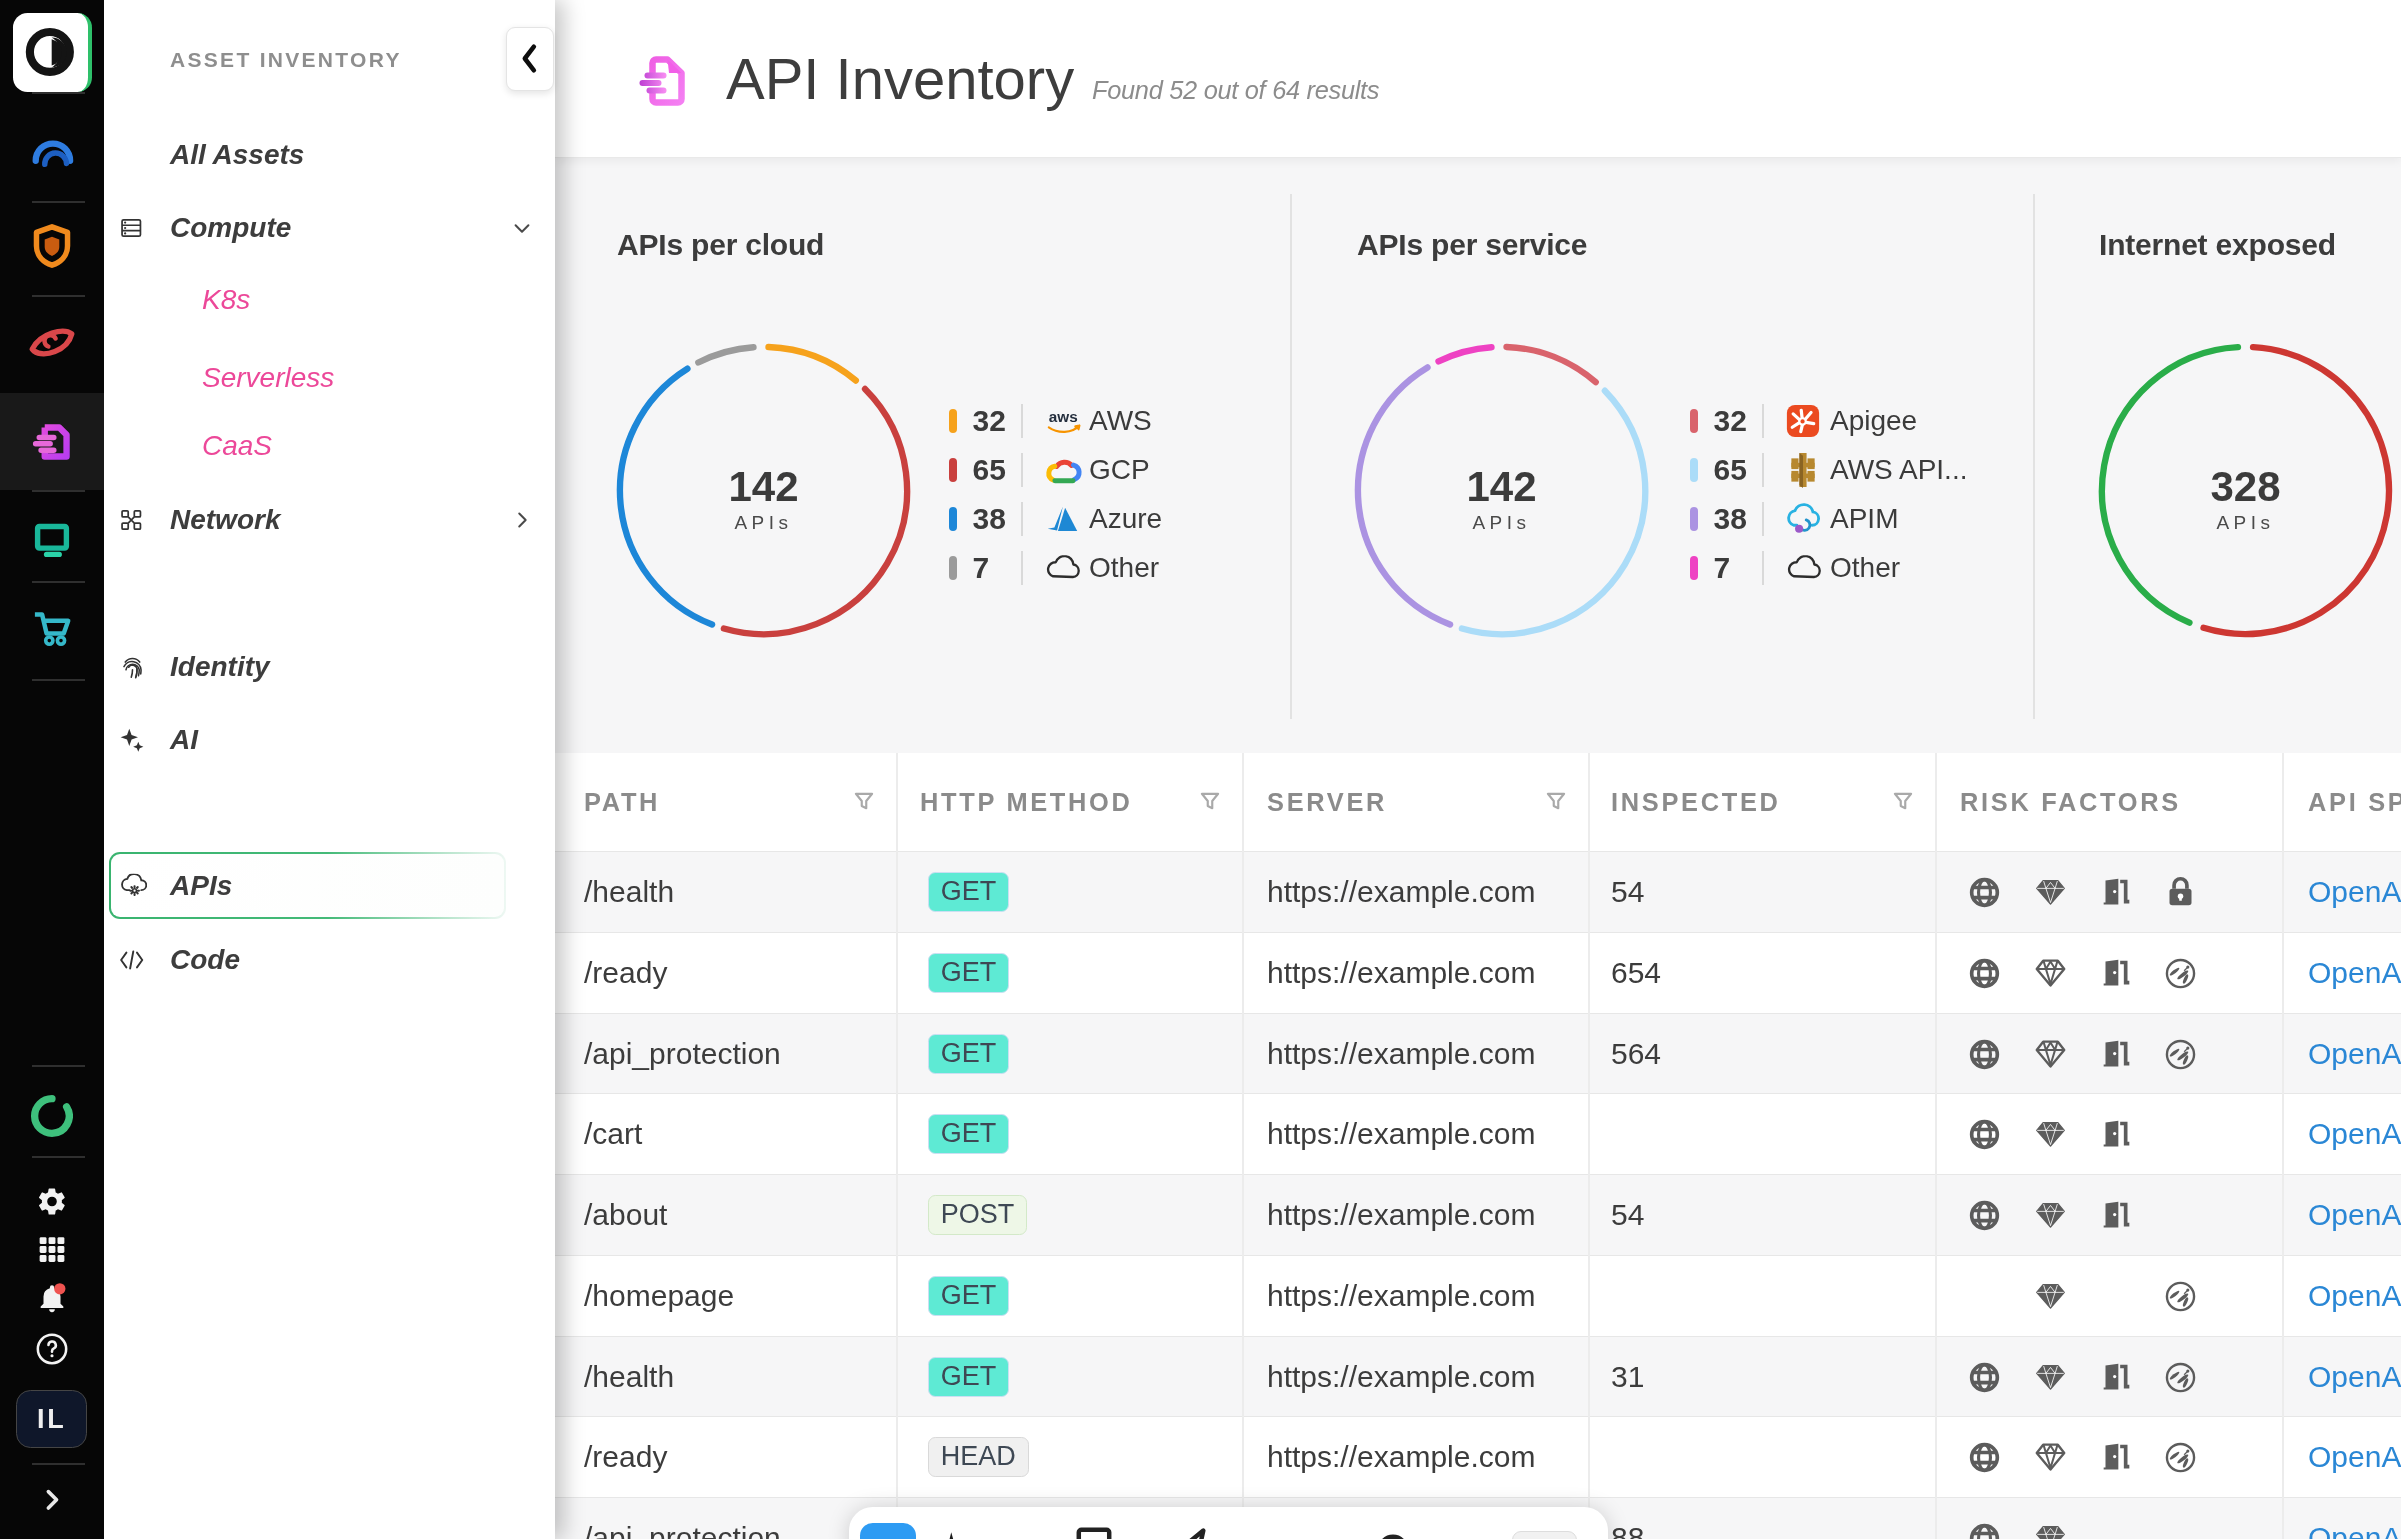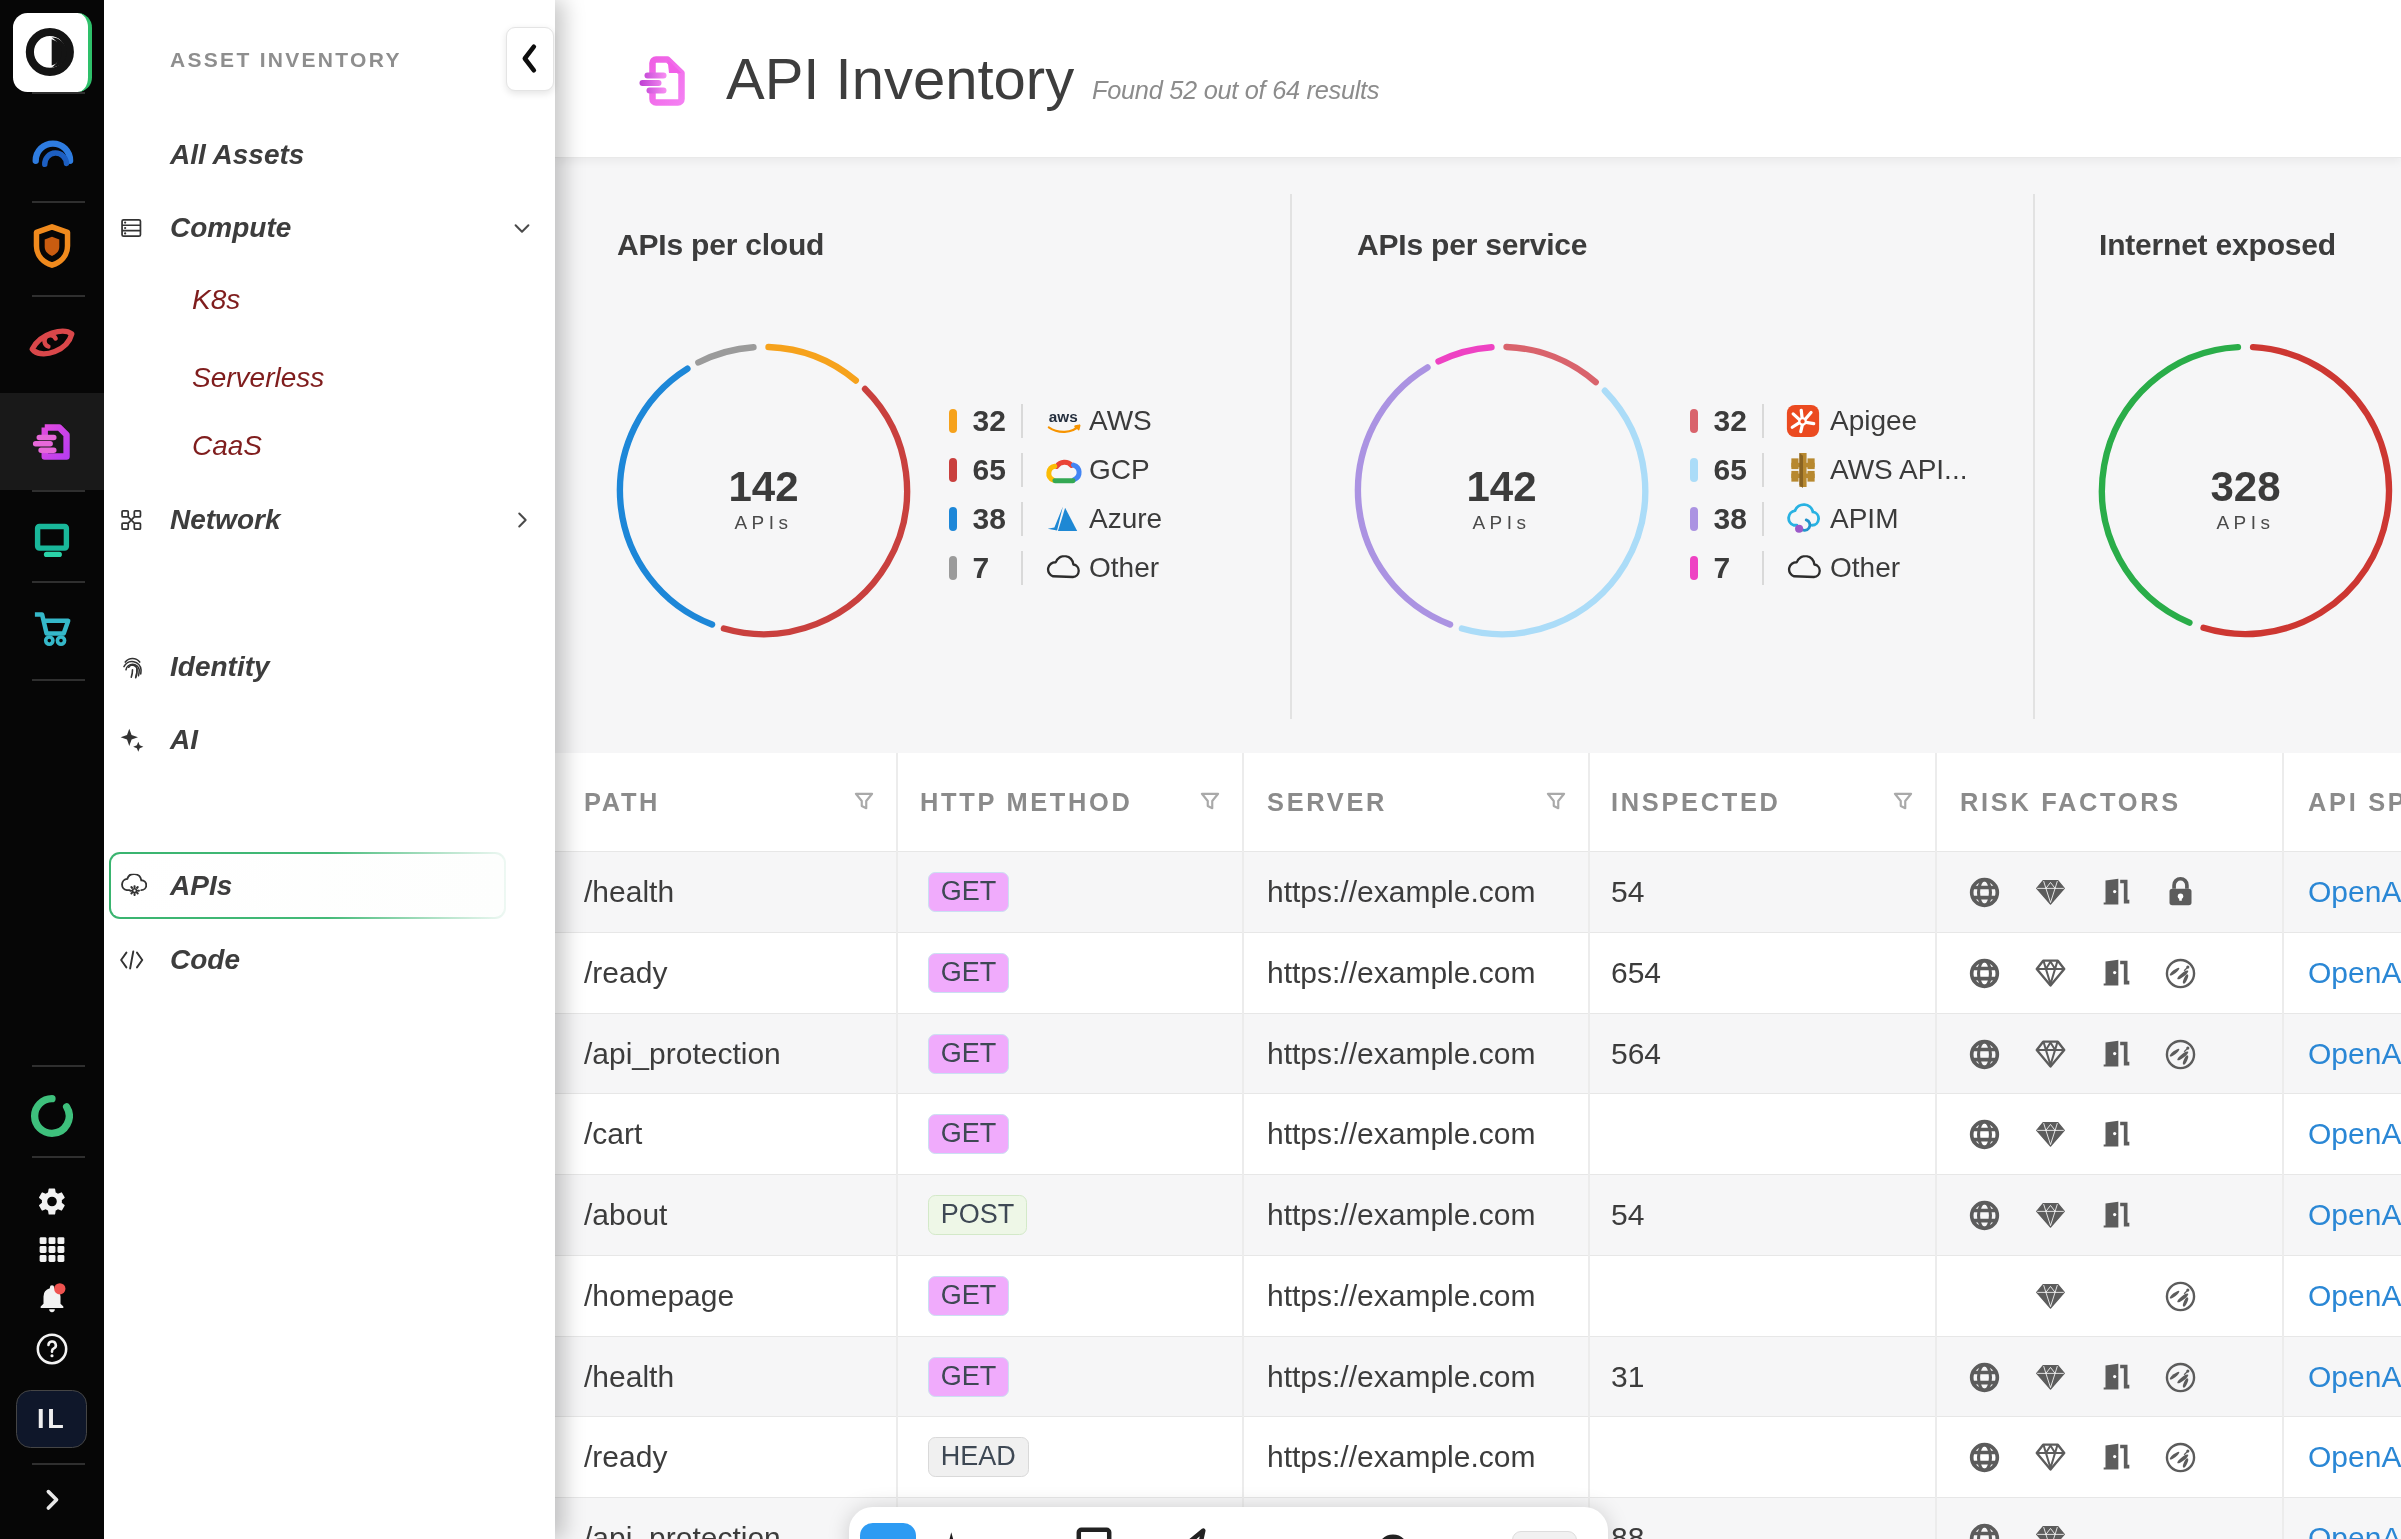--- a/index.html
+++ b/index.html
@@ -14,21 +14,21 @@
   .railico { position:absolute; left:50%; transform:translateX(-50%); }
   .selblock { position:absolute; left:0; top:393px; width:104px; height:97px; background:#191919; }
 
   
   .drawer { position:absolute; left:104px; top:0; width:451px; height:1539px; background:#fff; z-index:20; box-shadow:9px 0 20px rgba(0,0,0,0.22); }
   .drawer .title { position:absolute; left:66px; top:48px; font-size:21px; font-weight:bold; letter-spacing:2.3px; color:#8e8e8e; }
   .collapsebtn { position:absolute; left:402px; top:27px; width:48px; height:64px; background:#fff; border:1.8px solid #e4e4e4; border-radius:9px; box-shadow:0 2.7px 7.3px rgba(0,0,0,0.10); }
   .collapsebtn svg { position:absolute; left:11px; top:15.4px; }
   .mi { position:absolute; left:0; width:451px; height:58px; font-style:italic; color:#3d3d3d; font-size:28px; }
   .mi .lbl { position:absolute; left:66px; top:50%; transform:translateY(-50%); white-space:nowrap; }
-  .mi.sub .lbl { left:88px; font-weight:normal; color:#7f1d1d; }
+  .mi.sub .lbl { left:98px; font-weight:normal; color:#ec4899; }
   .mi.top { font-weight:bold;padding-left:12px; }
   .mi .ic { position:absolute; left:14.5px; top:50%; transform:translateY(-50%); }
   .mi .chev { position:absolute; right:22px; top:50%; transform:translateY(-50%); }
   .apisel { position:absolute; left:4.5px; top:852px; width:397px; height:67px; border-radius:11px; border:2.3px solid transparent; background:linear-gradient(to right,#ffffff,#fdfefd) padding-box, linear-gradient(to right,#39b46f 0%, #44ba78 55%, #b9e5cd 85%, #eef8f3 100%) border-box; }
 
   
   .main { position:absolute; left:555px; top:0; width:1846px; height:1539px; background:#f6f6f7; }
   .mheader { position:absolute; left:0; top:0; width:1846px; height:158px; background:#fff; border-bottom:1.8px solid #e9e9e9; box-shadow:0 3.6px 9px rgba(0,0,0,0.05); z-index:5; }
   .mheader h1 { position:absolute; left:171px; top:45px; font-size:58px; font-weight:normal; color:#3d3d3d; letter-spacing:0px; }
   .mheader .sub { position:absolute; left:537px; top:76px; font-size:25.4px; font-style:italic; color:#8c8c8c; letter-spacing:-0.3px; }
@@ -53,21 +53,21 @@
   
   .table { position:absolute; left:0; top:753px; width:1846px; height:786px; }
   .thead { position:absolute; left:0; top:0; width:1846px; height:98px; background:#fff; }
   .th { position:absolute; top:49px; transform:translateY(-50%); font-size:25.4px; font-weight:bold; letter-spacing:2.7px; color:#8b8b8b; white-space:nowrap; }
   .funnel { position:absolute; top:39px; }
   .row { position:absolute; left:0; width:1846px; height:81px; border-top:1.8px solid #e7e7e7; }
   .row.odd { background:#f6f6f7; }
   .row.even { background:#fff; }
   .cell { position:absolute; top:50%; transform:translateY(-50%); font-size:30px; color:#3c3c3c; white-space:nowrap; }
   .chip { position:absolute; left:373px; top:50%; transform:translateY(-50%); height:40px; line-height:36px; padding:0 11.8px; border-radius:7.3px; font-size:27px; color:#3e4854; border:1.8px solid; }
-  .chip.get { background:#f0abfc; border-color:#cbdff2; }
+  .chip.get { background:#5eead4; border-color:#cbdff2; }
   .chip.post { background:#eef7e7; border-color:#d3e9c8; }
   .chip.head { background:#f0f0f0; border-color:#d9d9d9; }
   .colsep { position:absolute; top:0; width:1.8px; height:786px; background:#ececec; }
   .ricon { position:absolute; top:0; }
   .link { position:absolute; left:1753px; top:50%; transform:translateY(-50%); font-size:30px; color:#2a87d5; }
 
   
   .toolbar { position:absolute; left:294px; top:1507px; width:759px; height:54px; background:#fff; border-radius:23.6px; box-shadow:0 1.8px 22px rgba(0,0,0,0.18); z-index:15; }
   .tbblue { position:absolute; left:11px; top:16.3px; width:56px; height:45px; background:#2d9bf3; border-radius:12.7px; }
 </style>

